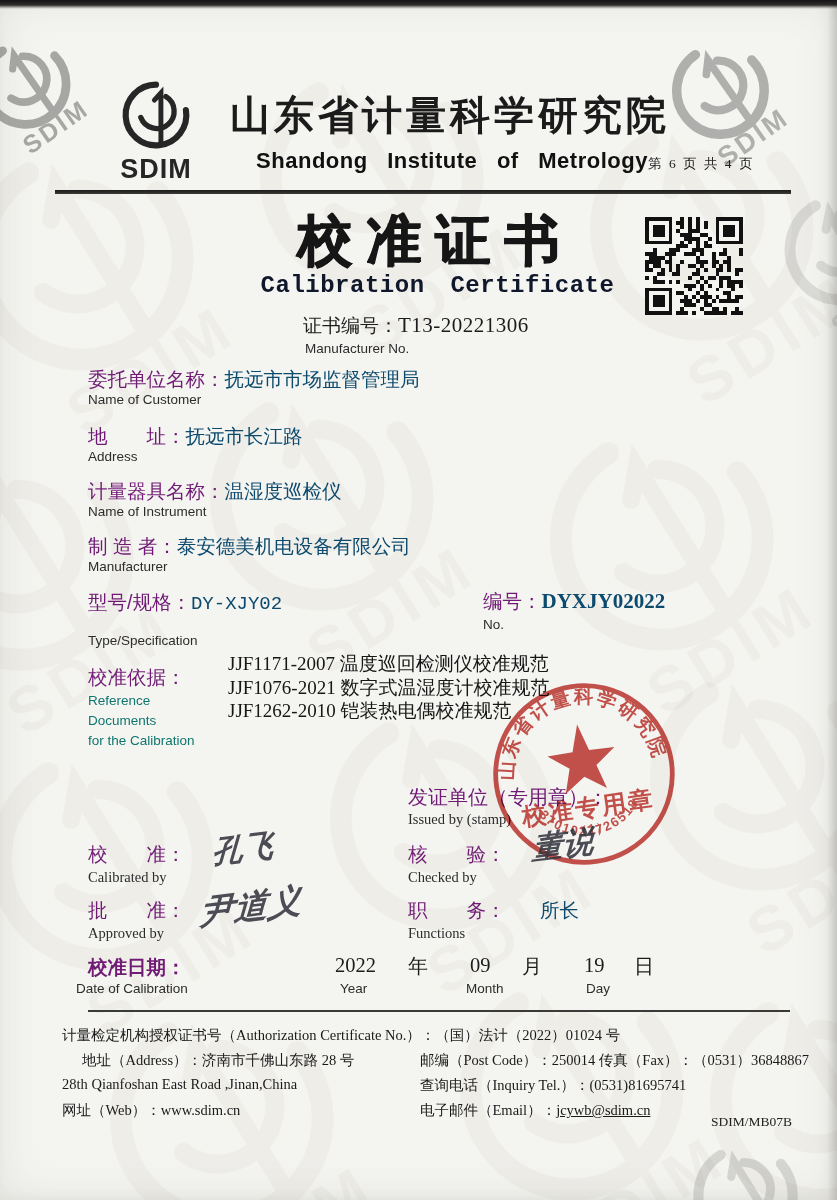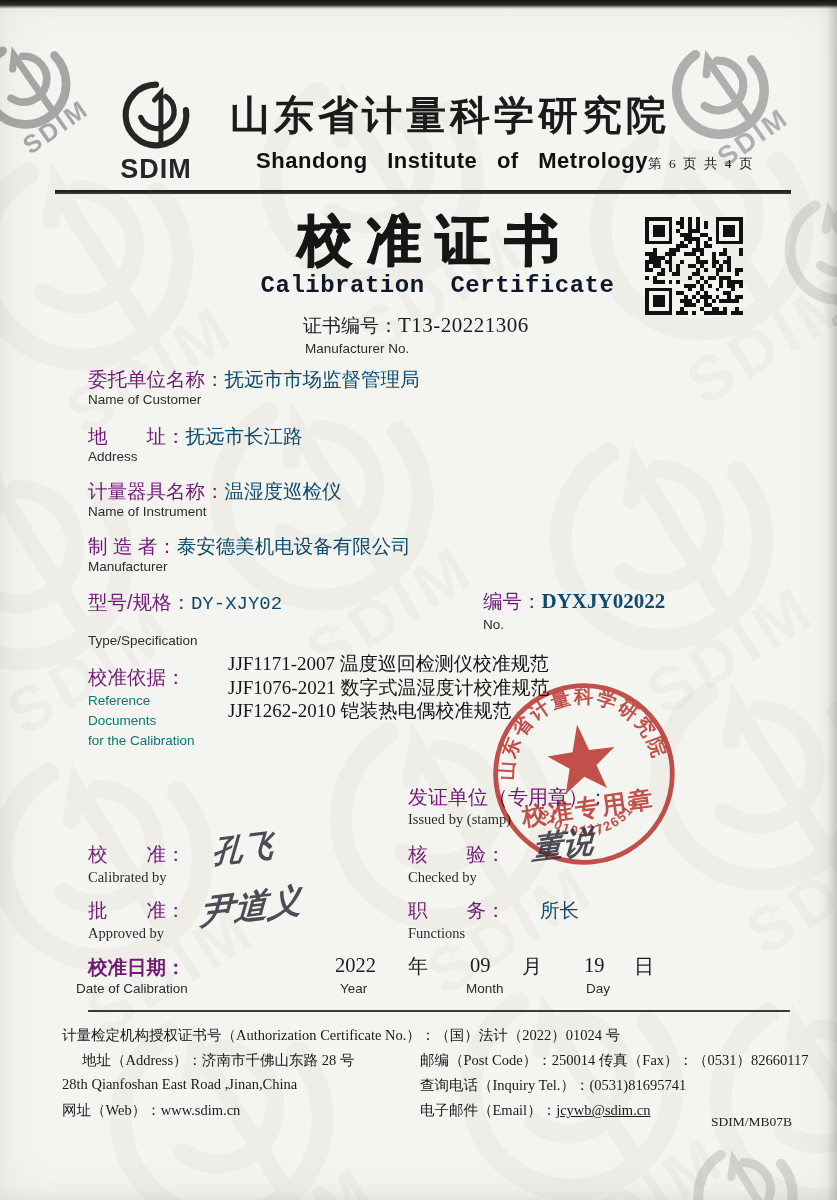--- a/index.html
+++ b/index.html
@@ -516,21 +516,21 @@
   <div class="abs date-num" style="left:470px;top:954px;">09</div>
   <div class="abs date-unit" style="left:522px;top:953px;">月</div>
   <div class="abs fsub" style="left:466px;top:981px;">Month</div>
   <div class="abs date-num" style="left:584px;top:954px;">19</div>
   <div class="abs date-unit" style="left:634px;top:953px;">日</div>
   <div class="abs fsub" style="left:586px;top:981px;">Day</div>
 
   <div class="abs foot-rule"></div>
   <div class="abs foot" style="left:62px;top:1026px;">计量检定机构授权证书号（Authorization Certificate No.）：（国）法计（2022）01024 号</div>
   <div class="abs foot" style="left:62px;top:1051px;margin-left:20px;">地址（Address）：济南市千佛山东路 28 号</div>
-  <div class="abs foot" style="left:420px;top:1051px;">邮编（Post Code）：250014 传真（Fax）：（0531）82660117</div>
+  <div class="abs foot" style="left:420px;top:1051px;">邮编（Post Code）：250014 传真（Fax）：（0531）36848867</div>
   <div class="abs foot" style="left:62px;top:1076px;">28th Qianfoshan East Road ,Jinan,China</div>
   <div class="abs foot" style="left:420px;top:1076px;">查询电话（Inquiry Tel.）：(0531)81695741</div>
   <div class="abs foot" style="left:62px;top:1101px;">网址（Web）：www.sdim.cn</div>
   <div class="abs foot" style="left:420px;top:1101px;">
     <span>电子邮件（Email）：</span><span class="email">jcywb@sdim.cn</span>
   </div>
   <div class="abs form-code">SDIM/MB07B</div>
 </div>
 
 </body></html>

